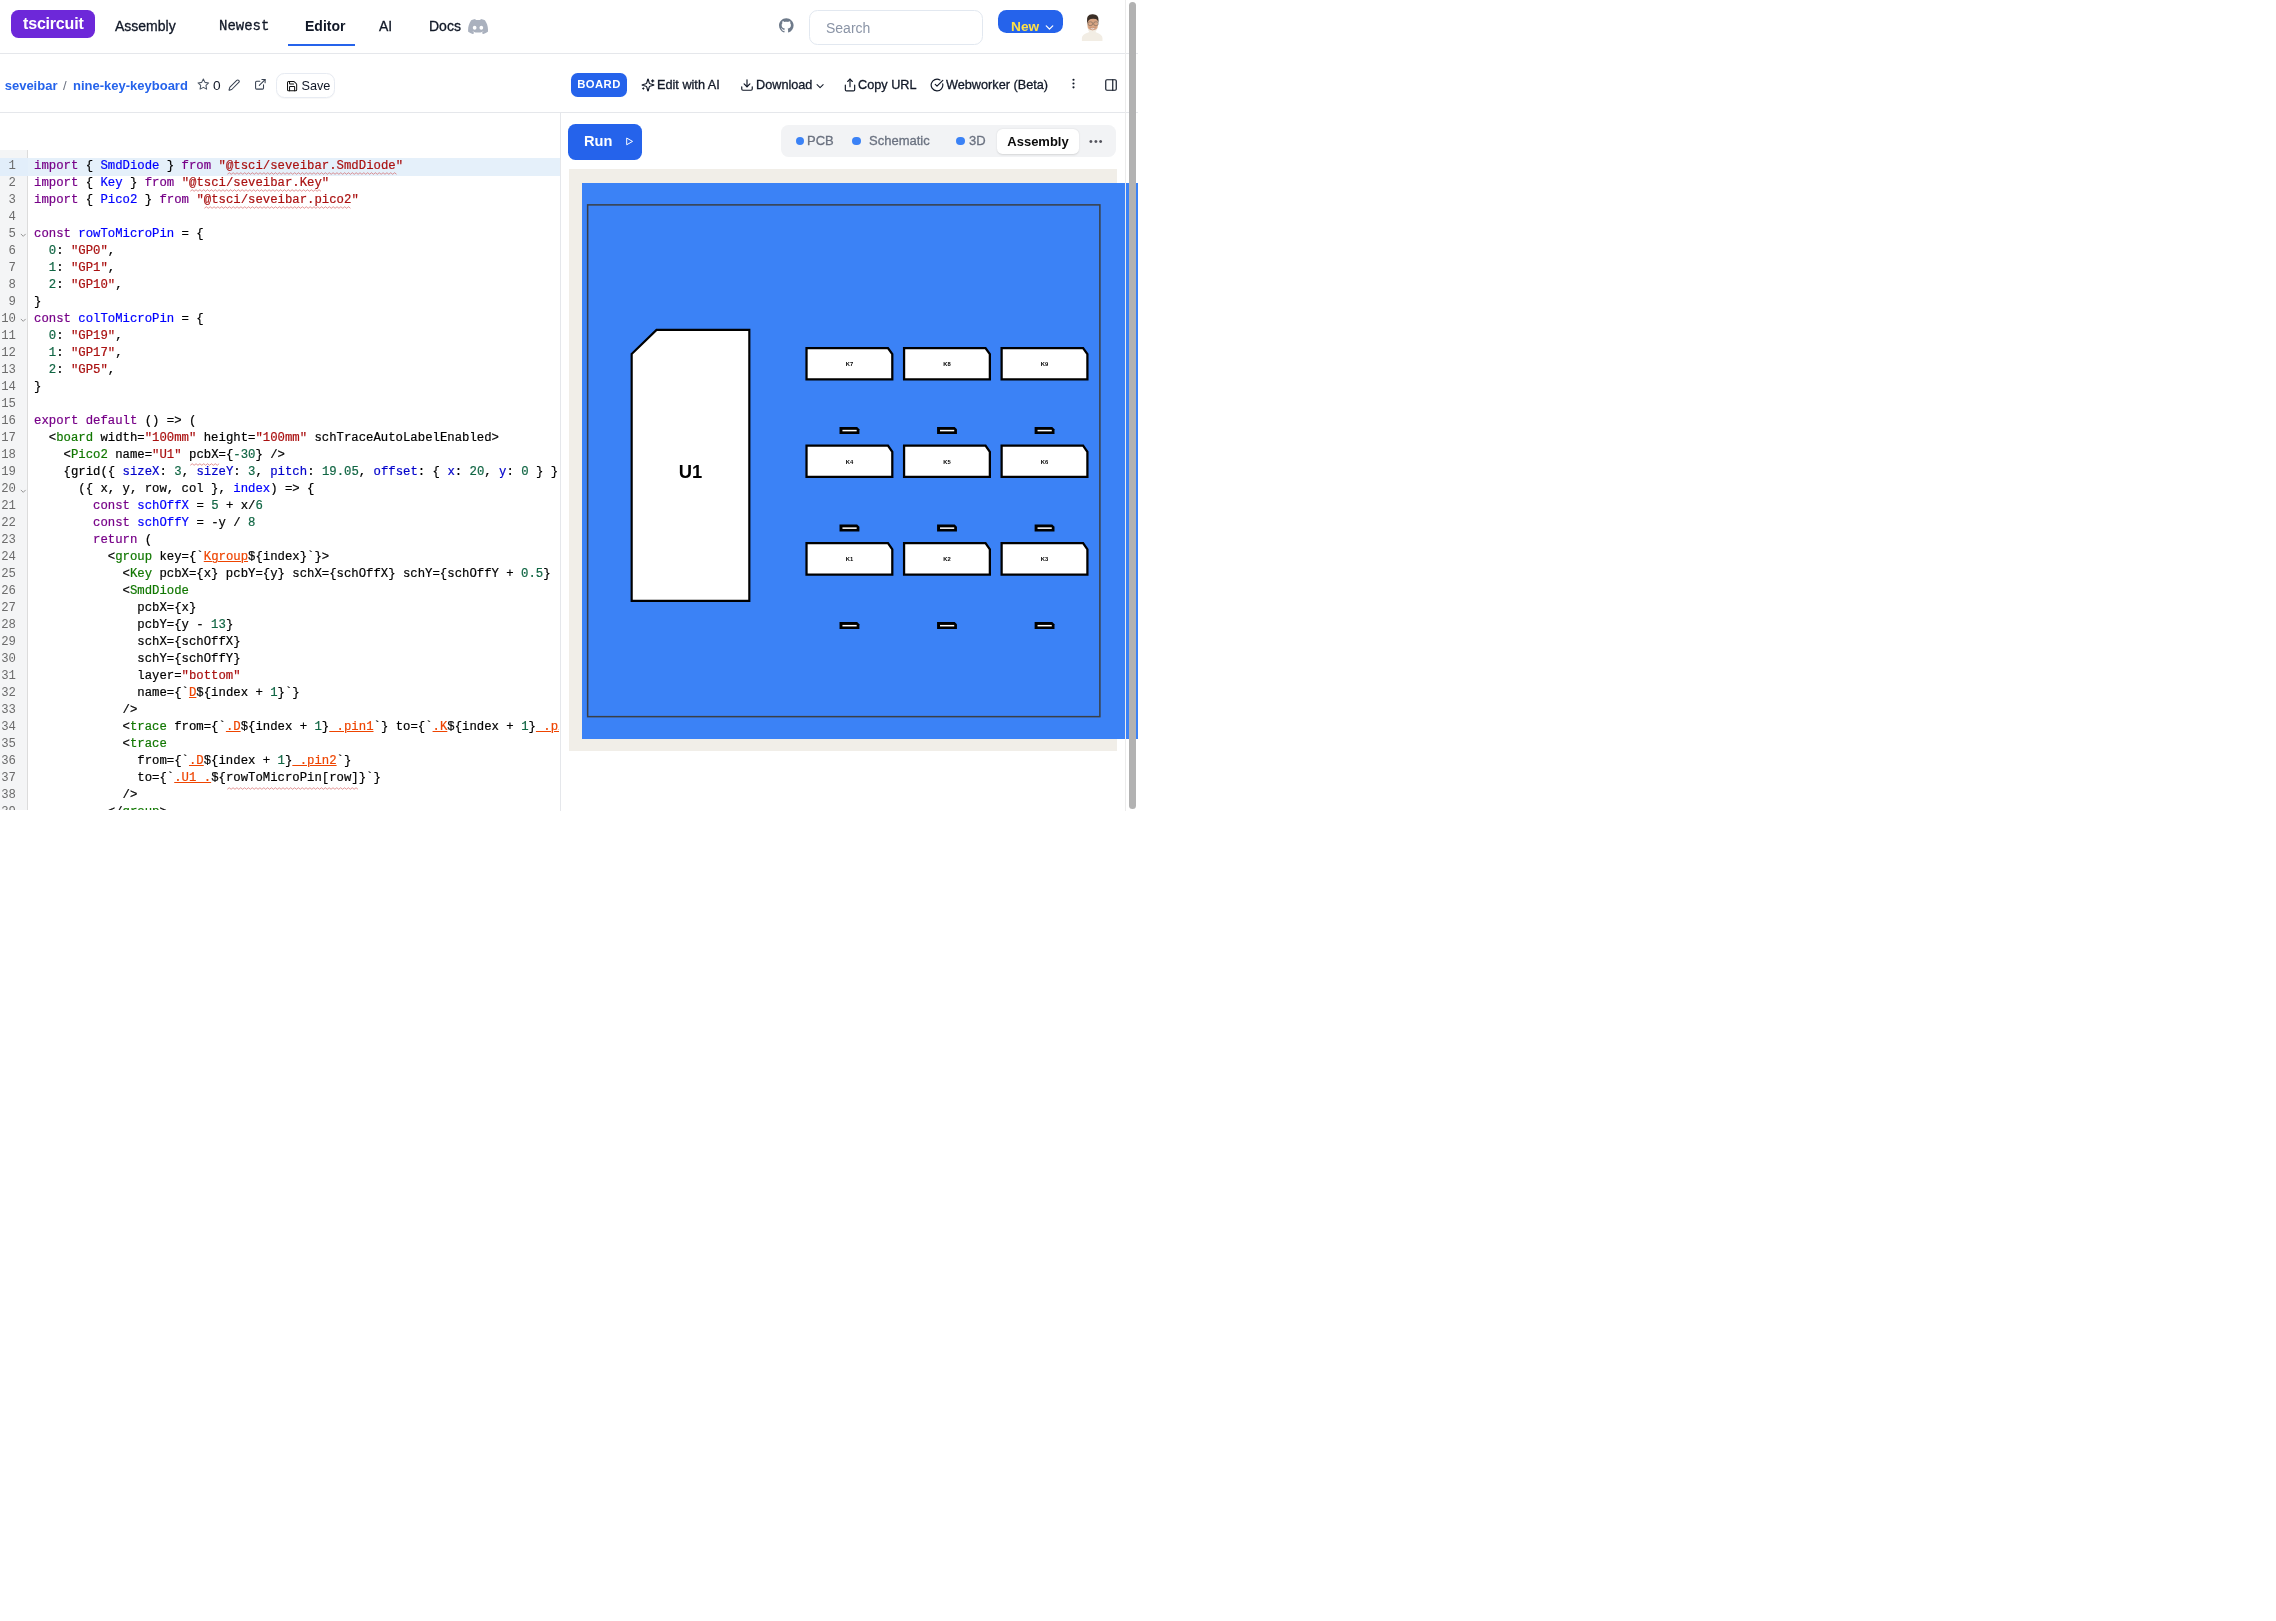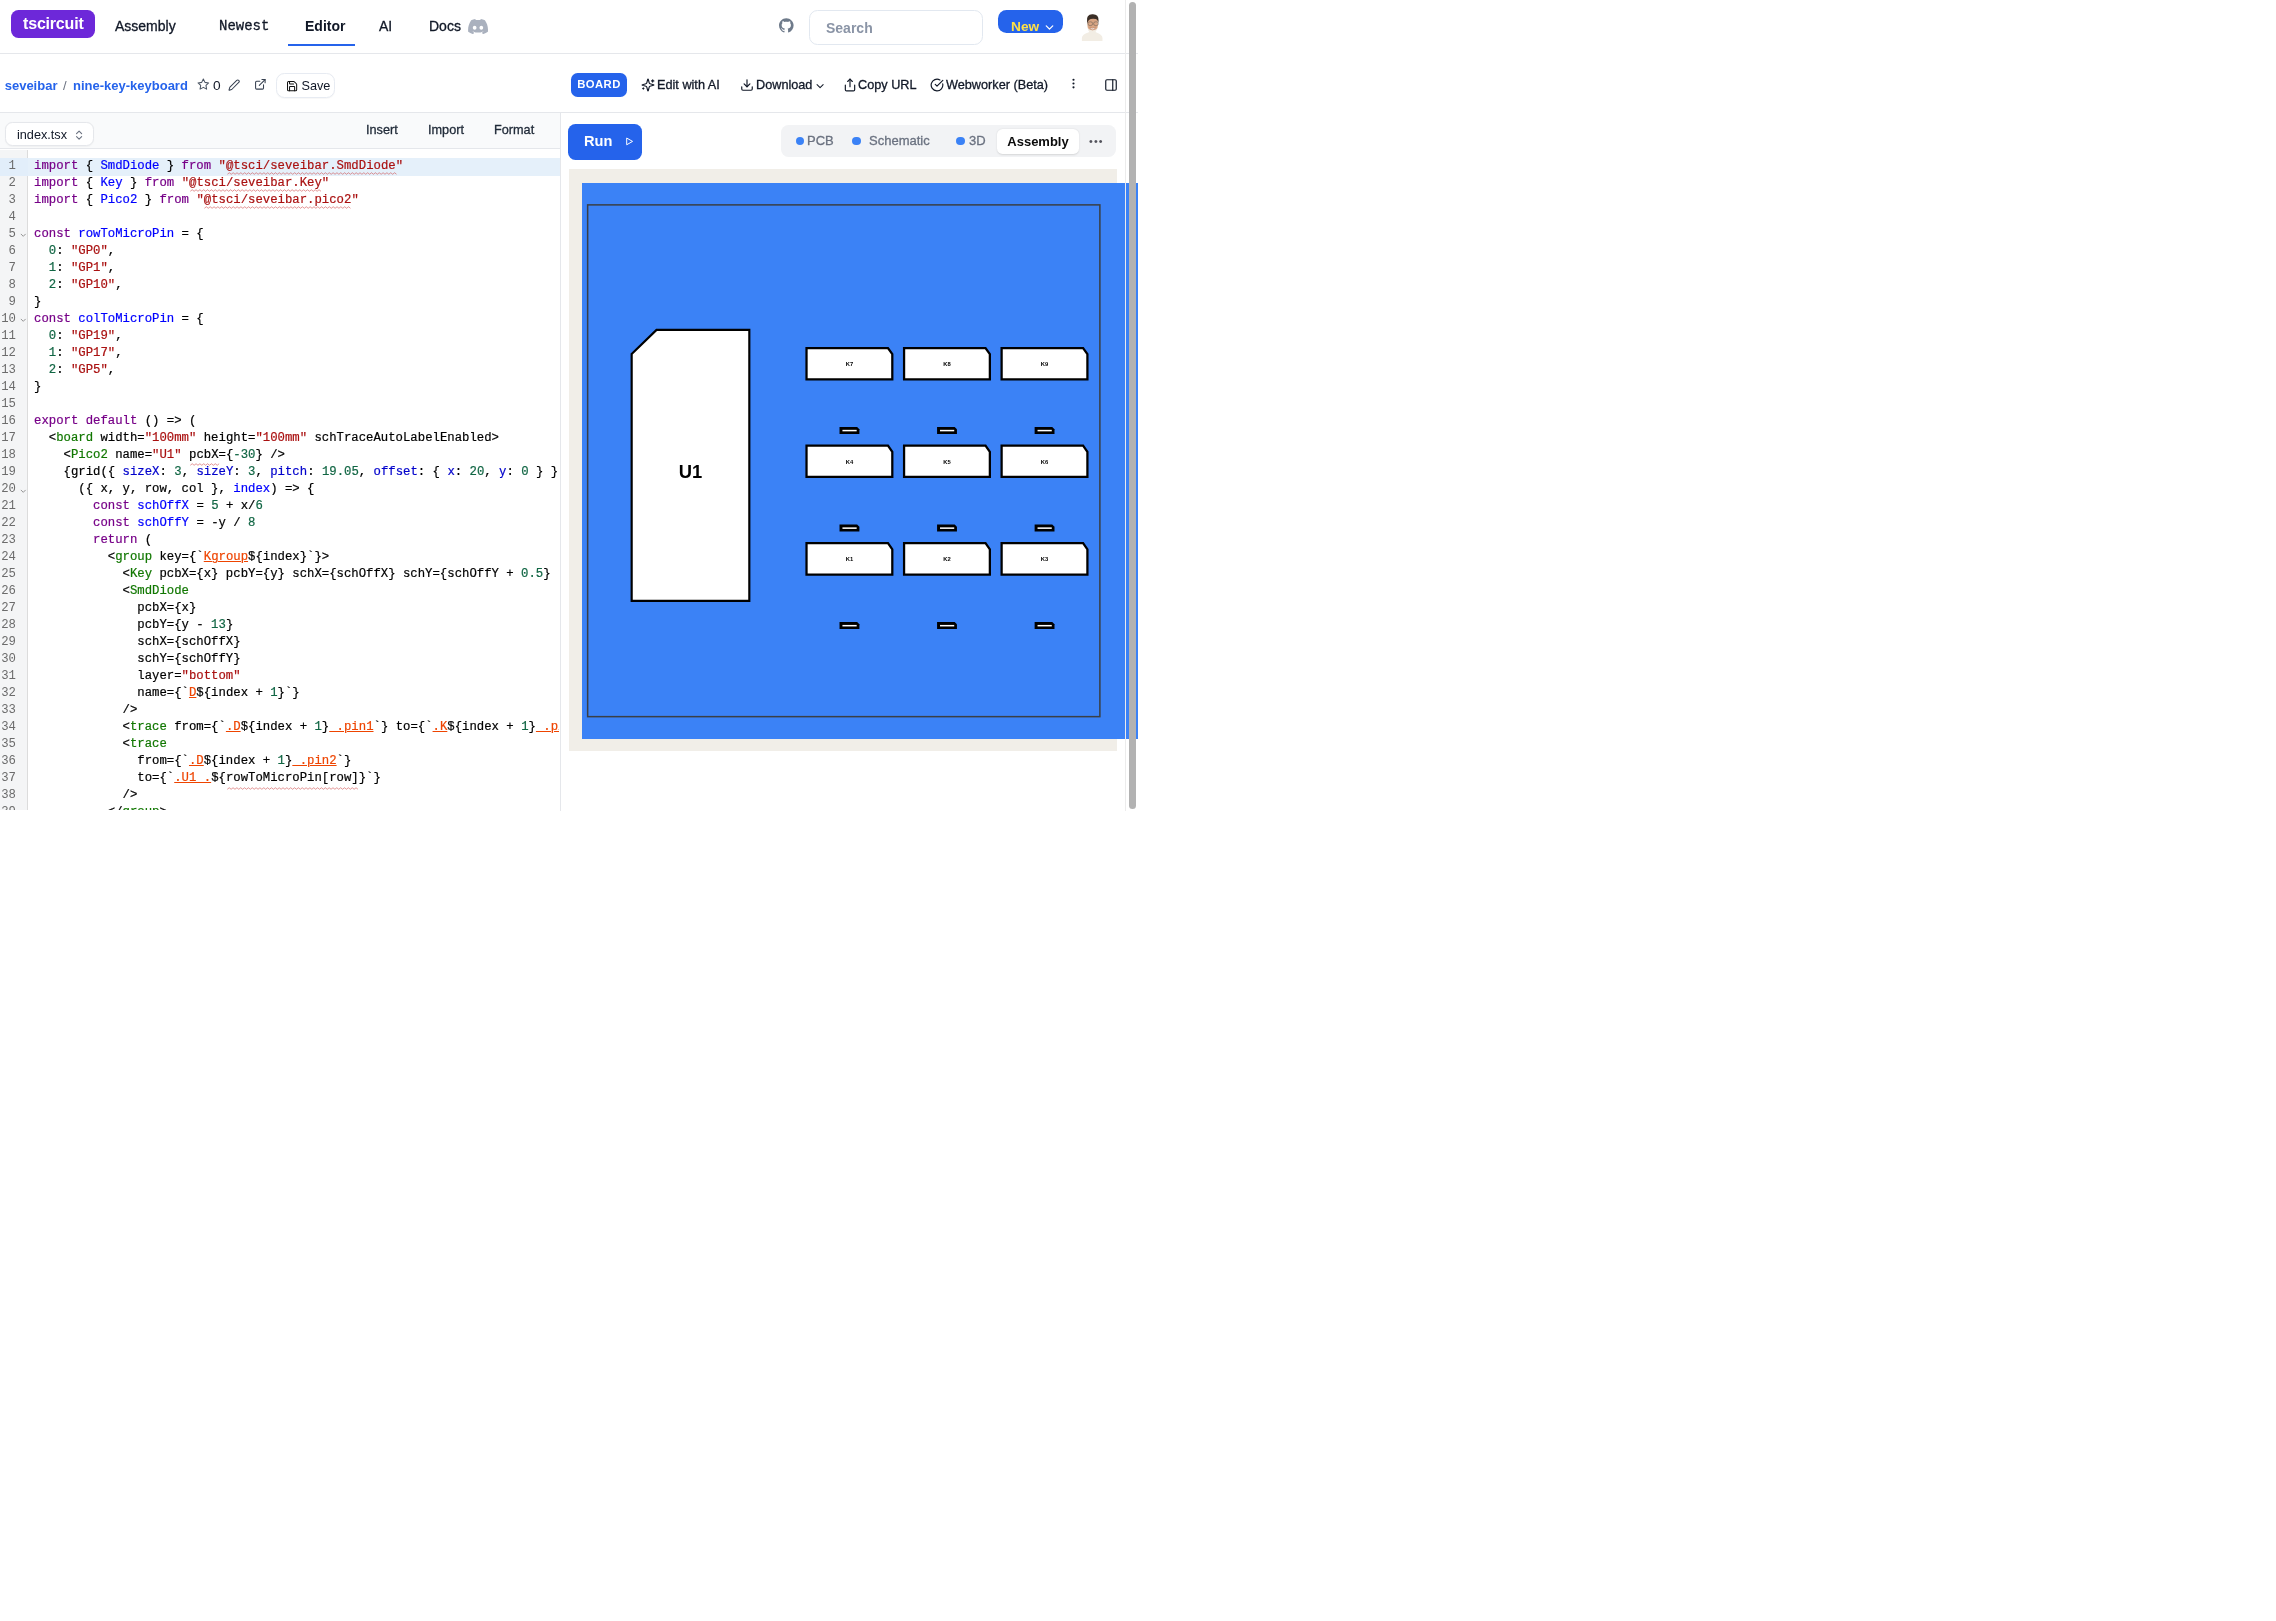--- a/index.html
+++ b/index.html
@@ -11,21 +11,21 @@
 
 
 #nav { position:absolute; left:0; top:0; width:1138px; height:54px; background:#fff; border-bottom:0.9px solid #e5e7eb; }
 #logo { position:absolute; left:11.3px; top:10.4px; width:84px; height:28px; border-radius:7.5px; background:#6d28d9; color:#fff; font-size:16px; font-weight:700; text-align:center; line-height:28px; letter-spacing:-0.2px; }
 .navlink { position:absolute; top:0; height:53px; line-height:53px; font-size:14px; font-weight:400; -webkit-text-stroke:0.3px #111827; color:#111827; }
 #tab-editor { font-weight:700; -webkit-text-stroke:0; }
 #editor-underline { position:absolute; left:288px; top:44px; width:67px; height:2.4px; background:#2563eb; }
 #discord { position:absolute; left:468px; top:19.3px; color:#aab1be; }
 #gh { position:absolute; left:779px; top:18.4px; color:#6e7a8a; }
 #searchbox { position:absolute; left:809px; top:10px; width:174px; height:35px; border:0.9px solid #e2e8f0; border-radius:8.5px; background:#fff; }
-#searchbox span { position:absolute; left:16px; top:9.4px; font-size:14px; color:#8a94a6;font-weight:bold; }
+#searchbox span { position:absolute; left:16px; top:9.4px; font-size:14px; color:#8a94a6; }
 #newbtn { position:absolute; left:998px; top:10px; width:65px; height:23px; background:#2563eb; border-radius:8.5px; color:#fde047; }
 #newbtn .btxt { position:absolute; left:13px; top:9px; font-size:13.7px; font-weight:600; }
 #newbtn svg { position:absolute; right:7.5px; top:11.3px; }
 #avatar { position:absolute; left:1079px; top:12.2px; }
 
 
 #row2 { position:absolute; left:0; top:54px; width:1138px; height:59px; background:#fff; border-bottom:0.9px solid #e5e7eb; }
 .crumb { position:absolute; top:24px; font-size:13px; font-weight:700; color:#2563eb; }
 #row2 .icon { color:#374151; }
 #savebtn { position:absolute; left:276px; top:19px; width:59px; height:24.5px; border:0.9px solid #e7ebf2; border-radius:8.5px; background:#fff; box-shadow:0 0.9px 0.9px rgba(0,0,0,0.03); }
@@ -180,32 +180,20 @@
         <circle cx="12" cy="12" r="2"></circle>
         <circle cx="12" cy="19" r="2"></circle>
       </svg>
     <svg class="r2icon" style="left:1104px;top:23.5px;" width="14" height="14" viewBox="0 0 24 24" fill="none" stroke="currentColor" stroke-width="2" stroke-linecap="round" stroke-linejoin="round">
         <rect x="3" y="3" width="18" height="18" rx="2"></rect>
         <path d="M15 3v18"></path>
       </svg>
   </div>
 
   <div id="edpane">
-    <div id="edtoolbar">
-      <div id="filepill">
-        <span>index.tsx</span>
-        <svg width="12.2" height="12.2" viewBox="0 0 24 24" fill="none" stroke="currentColor" stroke-width="2.2" stroke-linecap="round" stroke-linejoin="round">
-            <path d="m7 15 5 5 5-5"></path>
-            <path d="m7 9 5-5 5 5"></path>
-          </svg>
-      </div>
-      <div class="edmenu" style="left:366px;">Insert</div>
-      <div class="edmenu" style="left:428px;">Import</div>
-      <div class="edmenu" style="left:494px;">Format</div>
-    </div>
     <div id="codearea">
       <div id="gutter"></div>
       <div id="activeline"></div>
       <div id="activegutter"></div>
       <pre id="gutternums">1
 2
 3
 4
 5
 6

